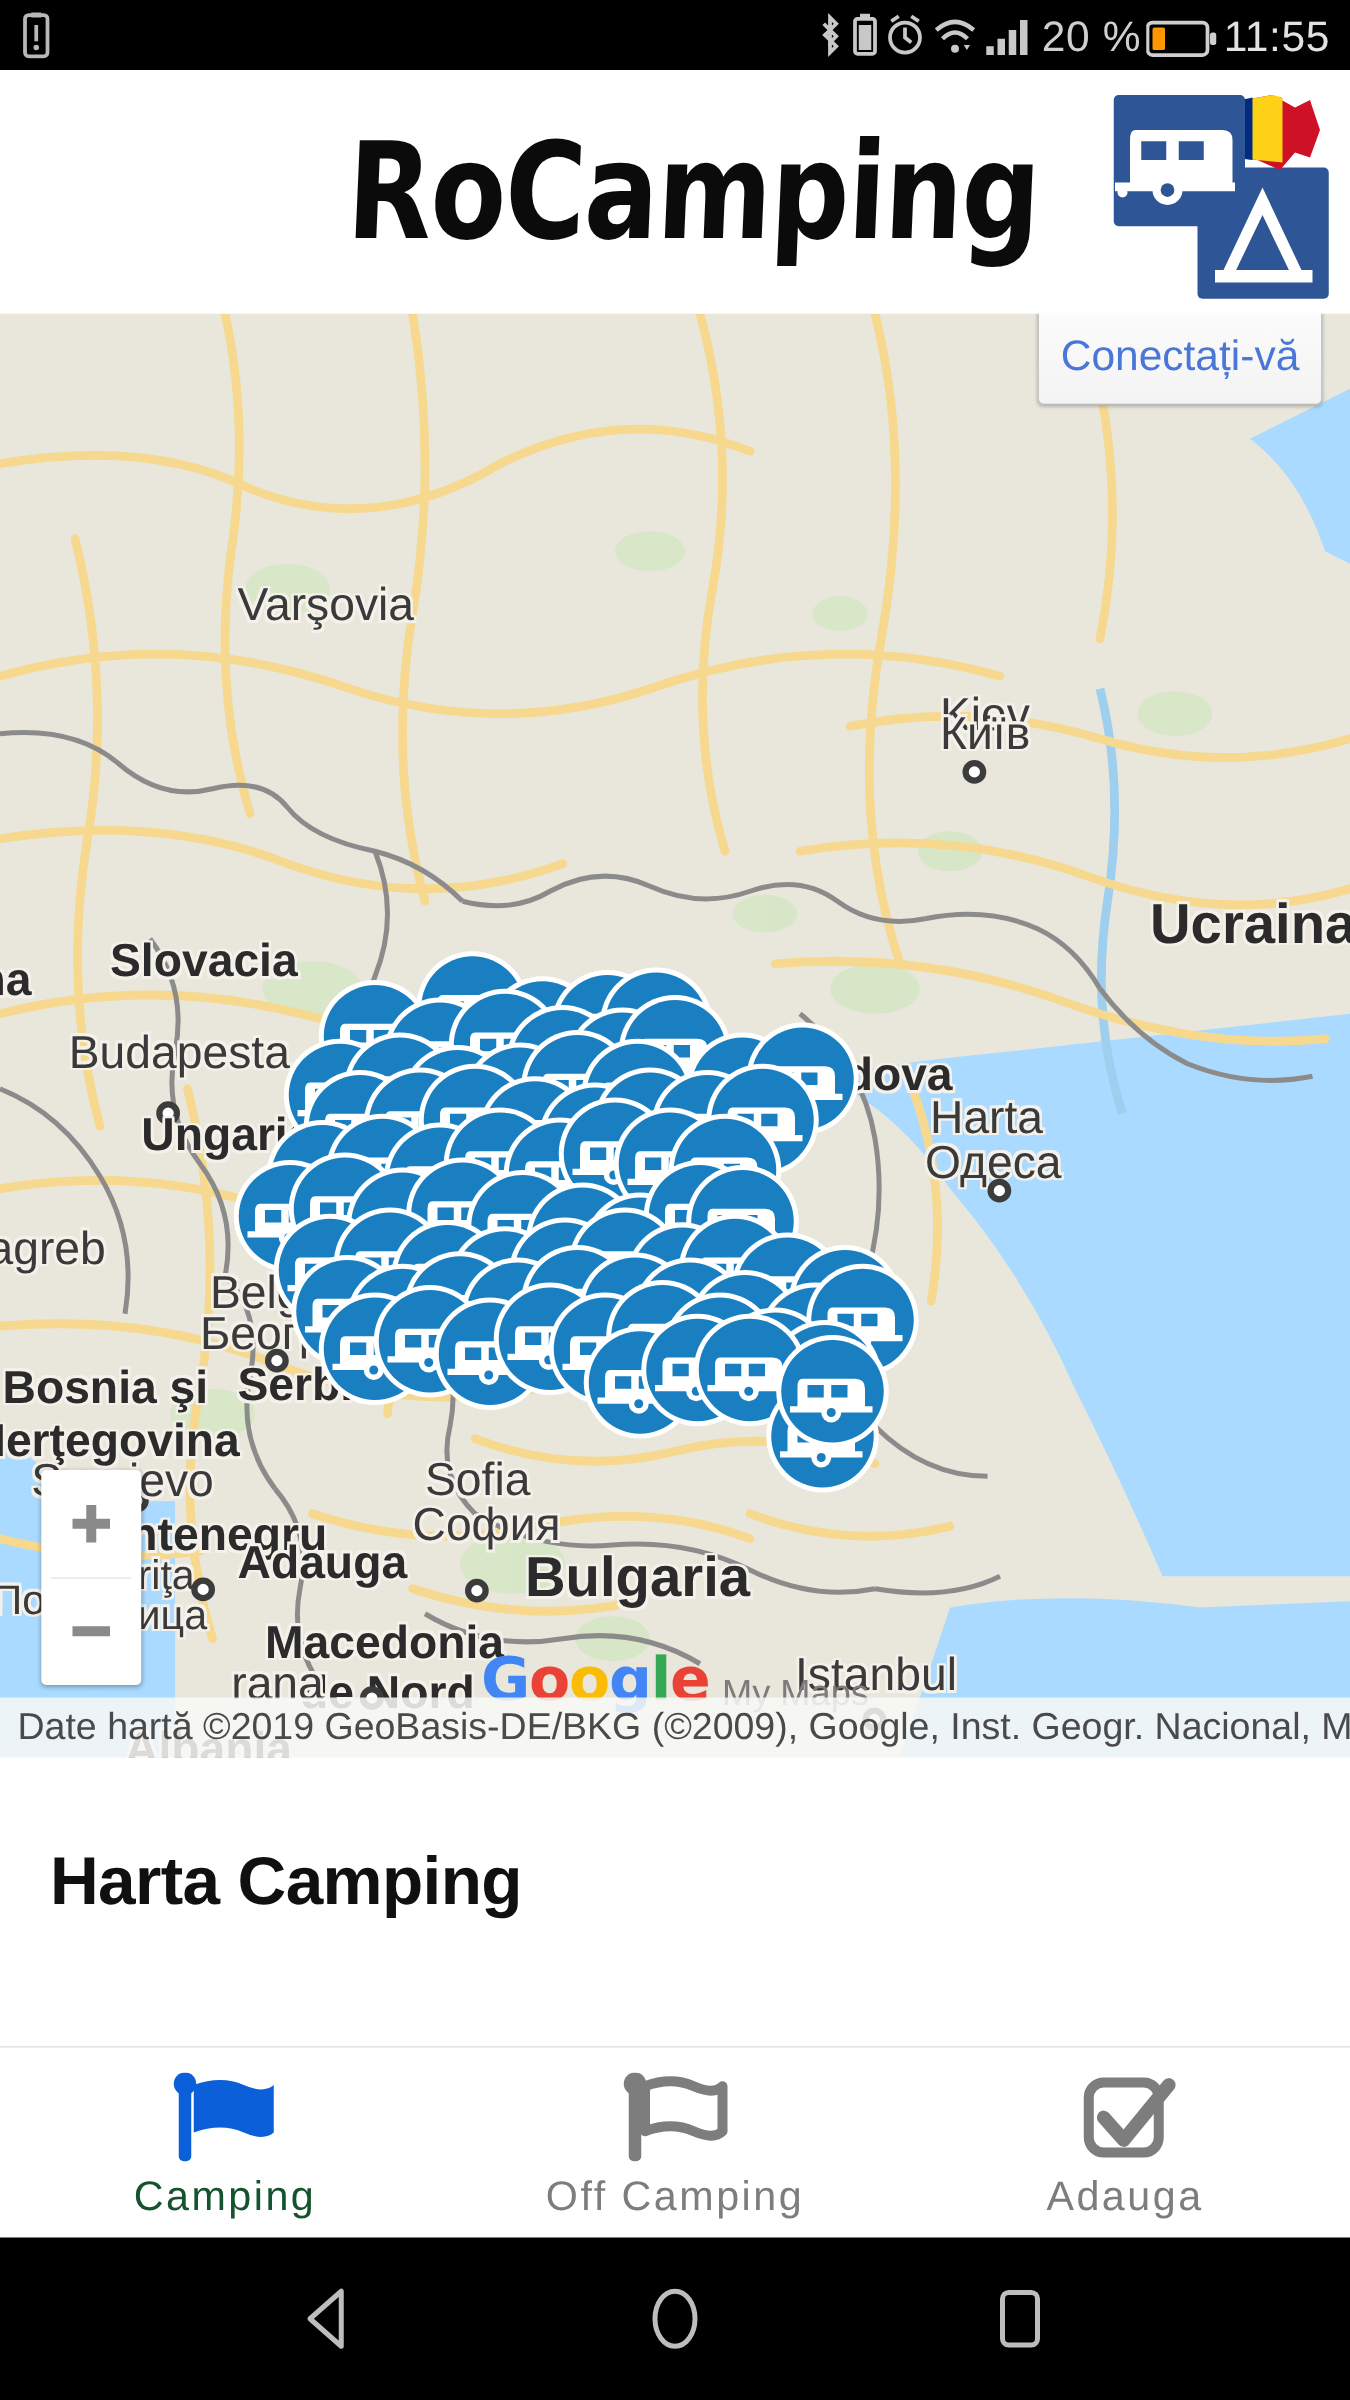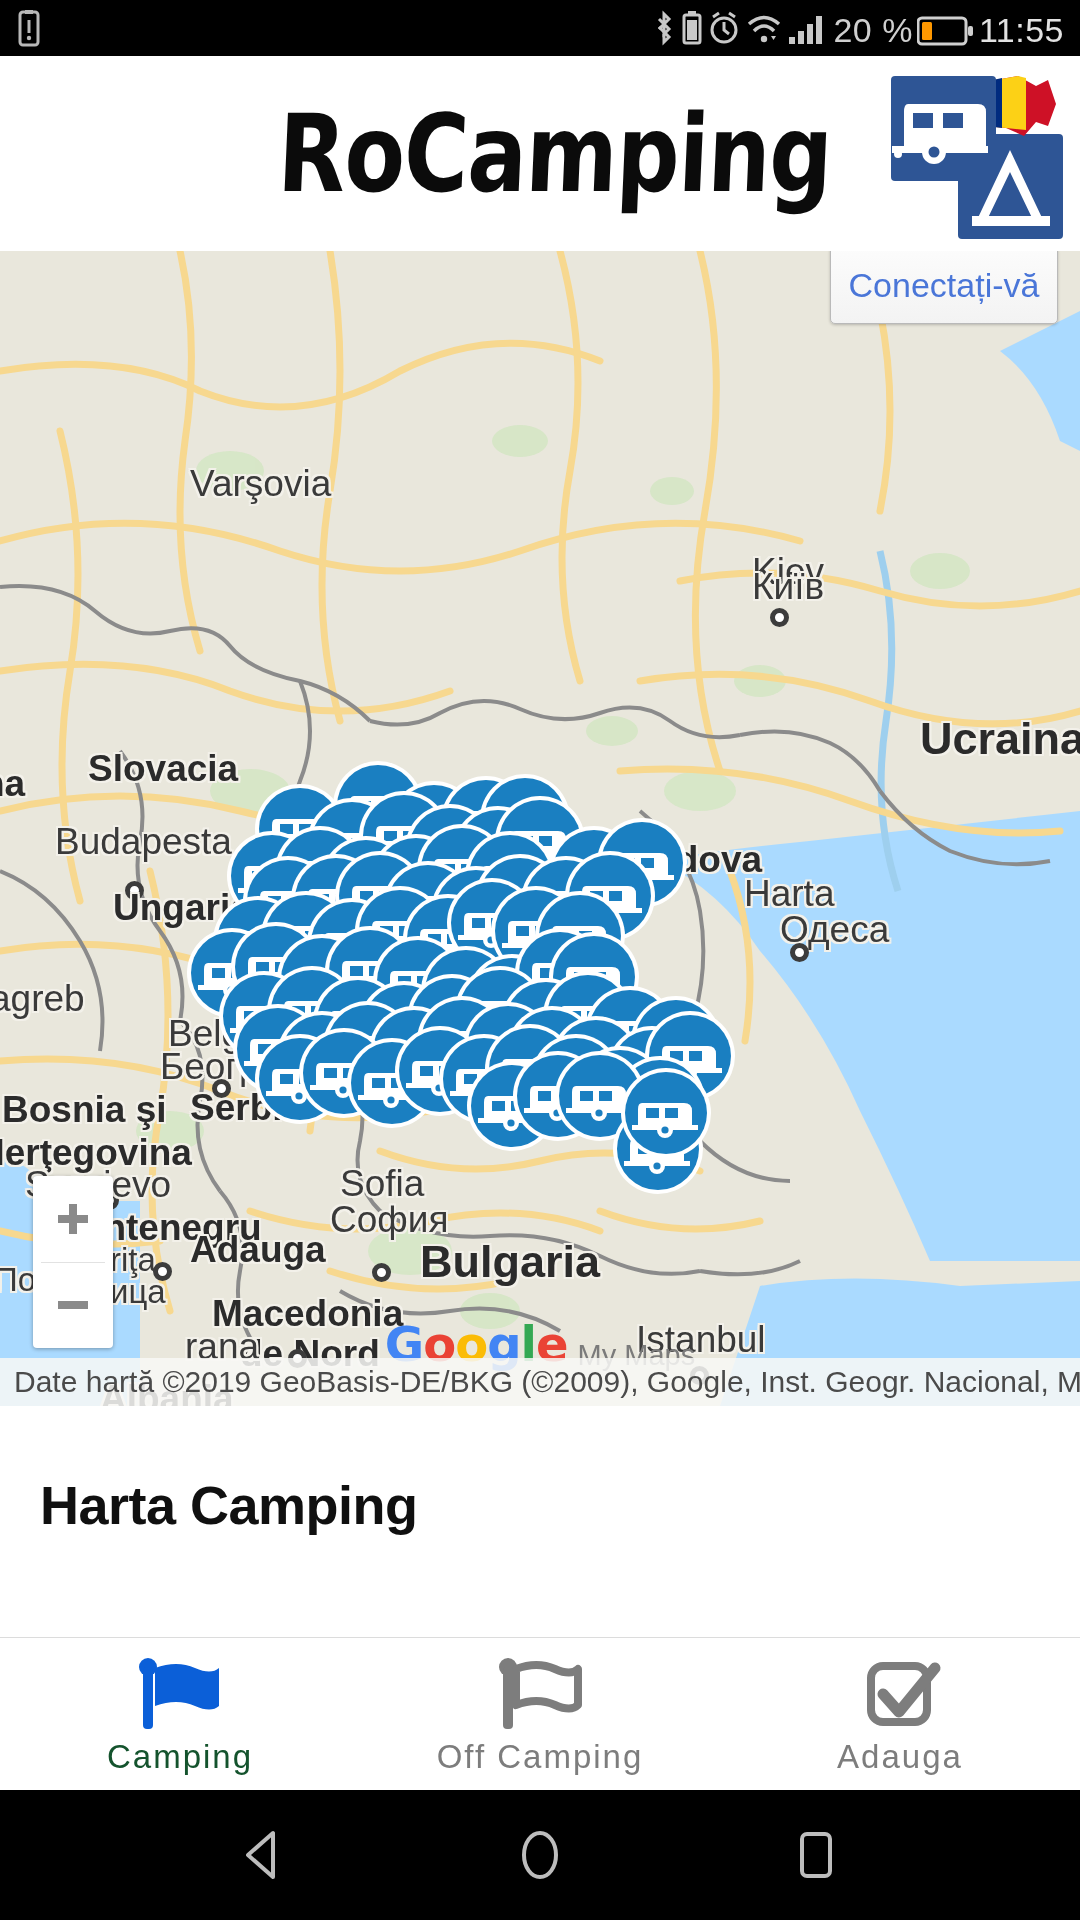--- a/index.html
+++ b/index.html
@@ -335,21 +335,21 @@
         <div class="map-label lbl-country" style="left: 240px; top: 1082px;">de Nord</div>
         <div class="map-label lbl-city" style="left: 185px; top: 1075px;">rana</div>
         <div class="city-dot" style="left: 288px; top: 1098px;"></div>
         <div class="map-label lbl-country" style="left: 100px; top: 1127px;">Albania</div>
         <div class="map-label lbl-city" style="left: 752px; top: 300px;">Kiev</div>
         <div class="map-label lbl-city" style="left: 752px; top: 315px;">Київ</div>
         <div class="city-dot" style="left: 770px; top: 357px;"></div>
         <div class="map-label lbl-country-big" style="left: 920px; top: 462px;">Ucraina</div>
         <div class="map-label lbl-country" style="left: 612px; top: 588px;">Moldova</div>
         <div class="map-label lbl-city" style="left: 744px; top: 622px;">Harta</div>
-        <div class="map-label lbl-city" style="left: 780px; top: 658px;">Одеса</div>
+        <div class="map-label lbl-city" style="left: 740px; top: 658px;">Одеса</div>
         <div class="city-dot" style="left: 790px; top: 692px;"></div>
         <div class="map-label lbl-country-big" style="left: 468px; top: 812px;">Bu</div>
         <div class="map-label lbl-city" style="left: 636px; top: 1068px;">Istanbul</div>
         <div class="city-dot" style="left: 690px; top: 1115px;"></div>
       </div>
 
     <div id="map-markers">
         <div class="marker" style="left: 330px; top: 507px; width: 96px; height: 96px;"><svg width="96" height="96" viewBox="0 0 96 96">
             <circle cx="48" cy="48" r="45" fill="#ffffff"></circle>
             <circle cx="48" cy="48" r="41" fill="#1a7fc1"></circle>

